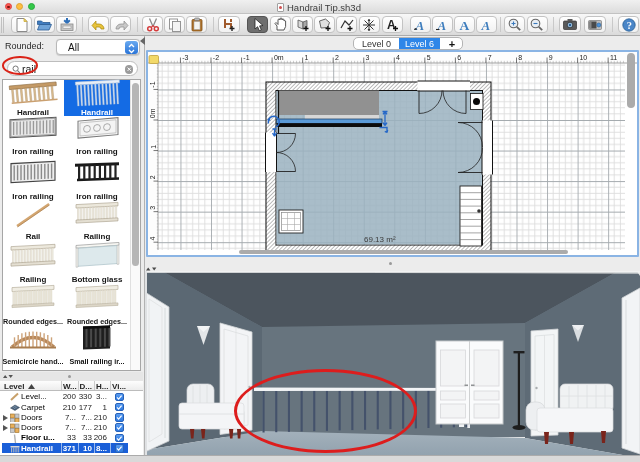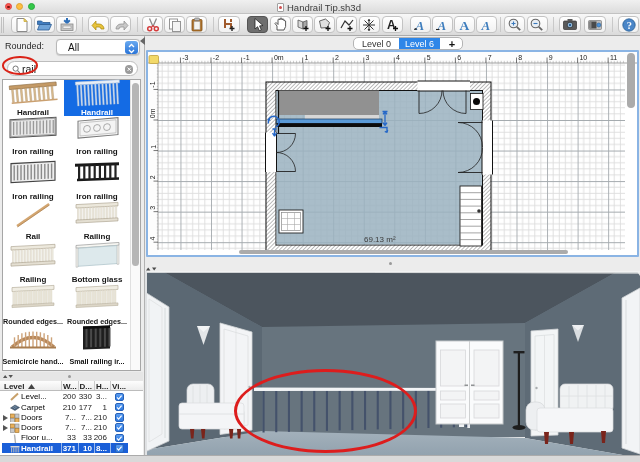--- a/index.html
+++ b/index.html
@@ -525,21 +525,21 @@
 <div class="abs" style="left:87px;top:423.1px;width:20px;text-align:right;font-size:8px;font-weight:normal;color:#222">210</div>
 <div class="abs" style="left:115px;top:423.40000000000003px;width:8.5px;height:8.5px;border-radius:2px;background:linear-gradient(#5a9cf0,#2f7ae0);border:.5px solid #2761b8"></div>
 <svg class="abs" style="left:115px;top:423.40000000000003px" width="8.5" height="8.5" viewBox="0 0 8.5 8.5">
     <path d="M2,4.4 l1.6,1.7 L6.6,2.6" fill="none" stroke="#fff" stroke-width="1.2"></path>
   </svg>
 <svg class="abs" style="left:10px;top:433.50000000000006px" width="10" height="9.5">
     <g>
       <path d="M4.5,0.5 L5.5,9" stroke="#b0b0b0" stroke-width="1.4"></path>
     </g>
   </svg>
-<div class="abs" style="left:21px;top:433.40000000000003px;font-size:8px;font-weight:normal;color:#000">Floor u...</div>
+<div class="abs" style="left:21px;top:433.40000000000003px;font-size:8px;font-weight:bold;color:#000">Floor u...</div>
 <div class="abs" style="left:56px;top:433.40000000000003px;width:20px;text-align:right;font-size:8px;font-weight:normal;color:#222">33</div>
 <div class="abs" style="left:72px;top:433.40000000000003px;width:20px;text-align:right;font-size:8px;font-weight:normal;color:#222">33</div>
 <div class="abs" style="left:87px;top:433.40000000000003px;width:20px;text-align:right;font-size:8px;font-weight:normal;color:#222">206</div>
 <div class="abs" style="left:115px;top:433.70000000000005px;width:8.5px;height:8.5px;border-radius:2px;background:linear-gradient(#5a9cf0,#2f7ae0);border:.5px solid #2761b8"></div>
 <svg class="abs" style="left:115px;top:433.70000000000005px" width="8.5" height="8.5" viewBox="0 0 8.5 8.5">
     <path d="M2,4.4 l1.6,1.7 L6.6,2.6" fill="none" stroke="#fff" stroke-width="1.2"></path>
   </svg>
 <div class="abs" style="left:1.5px;top:443.00000000000006px;width:126px;height:10.3px;background:#1a5fd8"></div>
 <div class="abs" style="left:61px;top:443.00000000000006px;width:1px;height:10.3px;background:rgba(255,255,255,.55)"></div>
 <div class="abs" style="left:77.5px;top:443.00000000000006px;width:1px;height:10.3px;background:rgba(255,255,255,.55)"></div>

